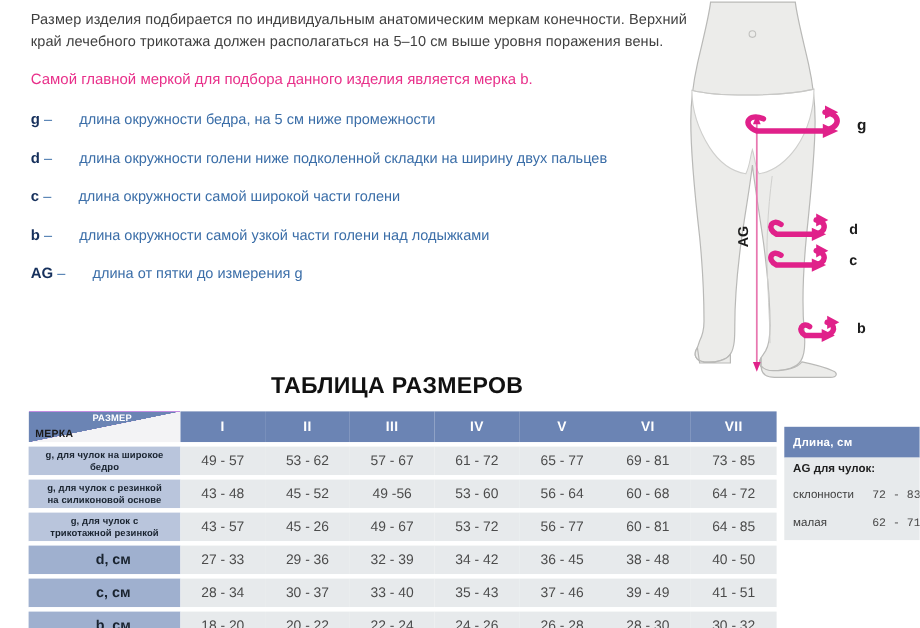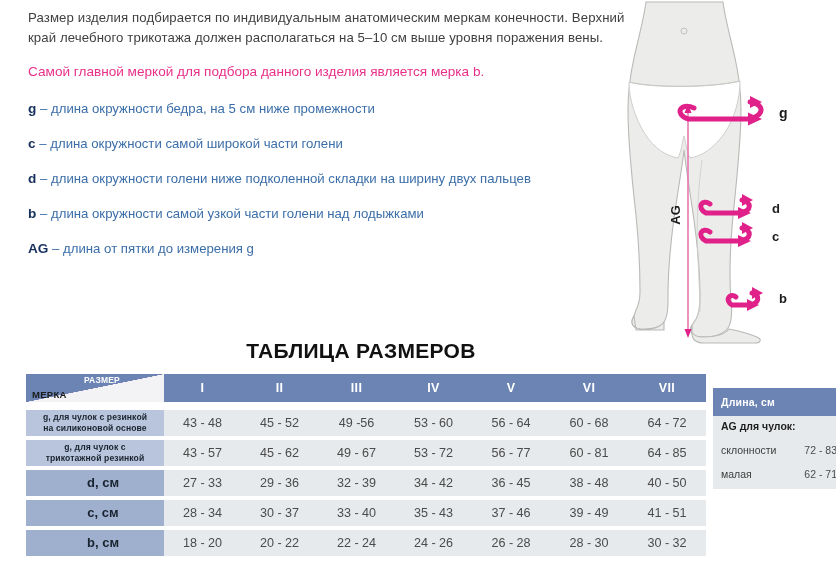--- a/index.html
+++ b/index.html
@@ -22,21 +22,21 @@
     color:#e8308a;font-size:13.6px;line-height:20px;margin:2px 0 18px 0;
   }
   .legend{margin:0;padding:0;}
   .legend-row{
     margin:0 0 18px 0;font-size:13.2px;line-height:17px;white-space:nowrap;
   }
   .legend-key{
     color:#16305c;font-weight:bold;font-size:13.6px;
   }
   .legend-dash{color:#3b6ea8;}
-  .legend-text{color:#3b6ea8;}
+  .legend-text{color:#3b6ea8;margin-left:21px;}
 
   
   .figure{position:absolute;left:600px;top:0;width:236px;height:350px;}
   .figure svg{display:block;}
 
   
   .table-title{
     position:absolute;left:0;top:339px;width:690px;text-align:center;
     font-size:21px;font-weight:bold;color:#111;letter-spacing:0.3px;
     font-family:"Liberation Sans","DejaVu Sans",sans-serif;
@@ -95,46 +95,46 @@
   }
   .lenpanel .lbody{background:#e7eaec;padding:4px 8px 9px 8px;}
   .lenpanel .ltitle{
     font-size:10.5px;font-weight:bold;color:#1e1e1e;margin-bottom:12px;
   }
   .lenpanel .lrow{
     display:flex;justify-content:space-between;align-items:baseline;
     font-size:10.5px;color:#3d3d3d;margin-bottom:12px;
   }
   .lenpanel .lrow:last-child{margin-bottom:0;}
-  .lenpanel .lrow .lv{color:#4b4b4b;white-space:nowrap;}
+  .lenpanel .lrow .lv{color:#4b4b4b;white-space:nowrap;font-family:Liberation Mono, monospace;}
 </style>
 </head>
 <body>
 
 <div class="page">
 
   <div class="text-col">
     <p class="para">Размер изделия подбирается по индивидуальным анатомическим меркам конечности. Верхний край лечебного трикотажа должен располагаться на 5–10 см выше уровня поражения вены.</p>
     <p class="highlight">Самой главной меркой для подбора данного изделия является мерка b.</p>
 
     <div class="legend">
       <div class="legend-row">
         <span class="legend-key">g</span>
         <span class="legend-dash">–</span>
         <span class="legend-text">длина окружности бедра, на 5 см ниже промежности</span>
       </div>
       <div class="legend-row">
+        <span class="legend-key">d</span>
+        <span class="legend-dash">–</span>
+        <span class="legend-text">длина окружности голени ниже подколенной складки на ширину двух пальцев</span>
+      </div>
+      <div class="legend-row">
         <span class="legend-key">c</span>
         <span class="legend-dash">–</span>
         <span class="legend-text">длина окружности самой широкой части голени</span>
-      </div>
-      <div class="legend-row">
-        <span class="legend-key">d</span>
-        <span class="legend-dash">–</span>
-        <span class="legend-text">длина окружности голени ниже подколенной складки на ширину двух пальцев</span>
       </div>
       <div class="legend-row">
         <span class="legend-key">b</span>
         <span class="legend-dash">–</span>
         <span class="legend-text">длина окружности самой узкой части голени над лодыжками</span>
       </div>
       <div class="legend-row">
         <span class="legend-key">AG</span>
         <span class="legend-dash">–</span>
         <span class="legend-text">длина от пятки до измерения g</span>
@@ -244,20 +244,33 @@
           <th class="size-col">V</th>
           <th class="size-col">VI</th>
           <th class="size-col">VII</th>
         </tr>
       </thead>
       <tbody>
         <tr class="rowgap">
             <td colspan="8"></td>
           </tr>
 
+        <tr class="lbl-a">
+          <td class="rowlabel">
+            <span class="small">g, для чулок на широкое</span>
+            <span class="small">бедро</span>
+          </td>
+          <td class="val">49 - 57</td>
+          <td class="val">53 - 62</td>
+          <td class="val">57 - 67</td>
+          <td class="val">61 - 72</td>
+          <td class="val">65 - 77</td>
+          <td class="val">69 - 81</td>
+          <td class="val">73 - 85</td>
+        </tr>
         <tr class="rowgap">
             <td colspan="8"></td>
           </tr>
 
         <tr class="lbl-a">
           <td class="rowlabel">
             <span class="small">g, для чулок с  резинкой</span>
             <span class="small">на силиконовой основе</span>
           </td>
           <td class="val">43 - 48</td>
@@ -271,21 +284,21 @@
         <tr class="rowgap">
             <td colspan="8"></td>
           </tr>
 
         <tr class="lbl-a">
           <td class="rowlabel">
             <span class="small">g, для чулок с</span>
             <span class="small">трикотажной резинкой</span>
           </td>
           <td class="val">43 - 57</td>
-          <td class="val">45 - 62</td>
+          <td class="val">45 - 26</td>
           <td class="val">49 - 67</td>
           <td class="val">53 - 72</td>
           <td class="val">56 - 77</td>
           <td class="val">60 - 81</td>
           <td class="val">64 - 85</td>
         </tr>
         <tr class="rowgap">
             <td colspan="8"></td>
           </tr>
 

